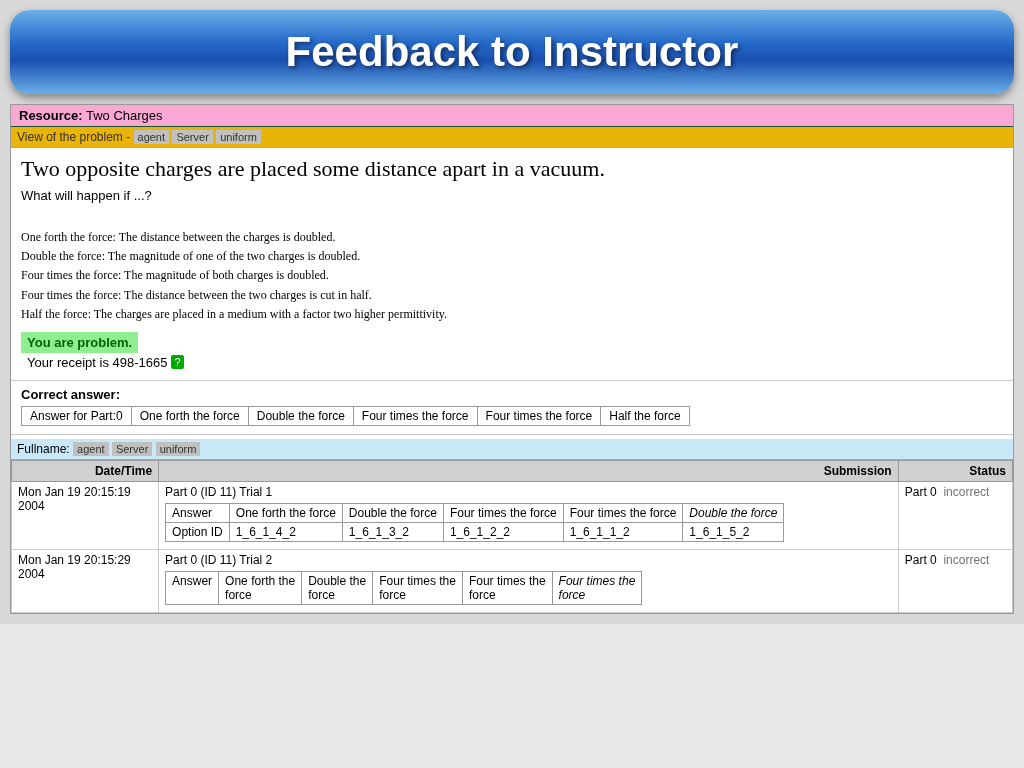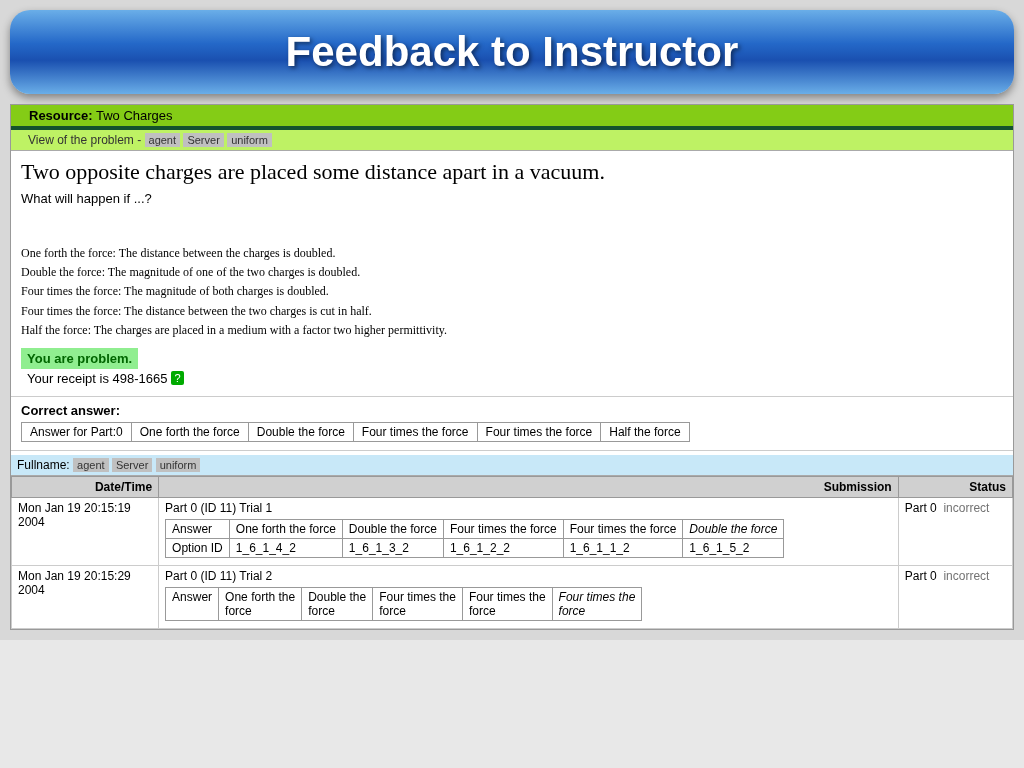--- a/index.html
+++ b/index.html
@@ -35,52 +35,52 @@
       text-shadow: 2px 2px 4px rgba(0,0,0,0.5);
       font-family: Arial, sans-serif;
     }
 
     .main-content {
       background: white;
       border: 1px solid #999;
     }
 
     .resource-bar {
-      background: #84cc16;
-      border-bottom: 4px solid #14532d;
-      padding: 3px 18px;
+      background: #f9a8d4;
+      border-bottom: 1px solid #14532d;
+      padding: 3px 8px;
       font-size: 13px;
     }
 
     .resource-label {
       font-weight: bold;
     }
 
     .view-bar {
-      background: #bef264;
+      background: #eab308;
       border-bottom: 1px solid #aaa;
-      padding: 3px 17px;
+      padding: 3px 6px;
       font-size: 12px;
       color: #333;
     }
 
     .problem-section {
       padding: 8px 10px;
       border-bottom: 1px solid #ccc;
     }
 
     .problem-title {
       font-size: 22px;
       font-family: 'Times New Roman', serif;
       margin-bottom: 6px;
     }
 
     .what-will {
       font-size: 13px;
-      margin-bottom: 23px;
+      margin-bottom: 10px;
     }
 
     .answer-choices {
       font-size: 12px;
       line-height: 1.6;
       margin-bottom: 8px;
       font-family: Liberation Serif, serif;
     }
 
     .correct-msg {

